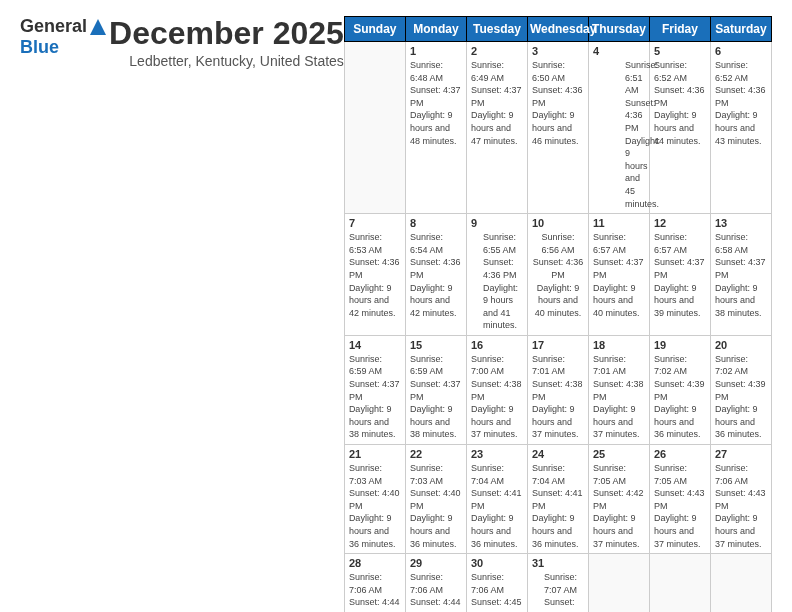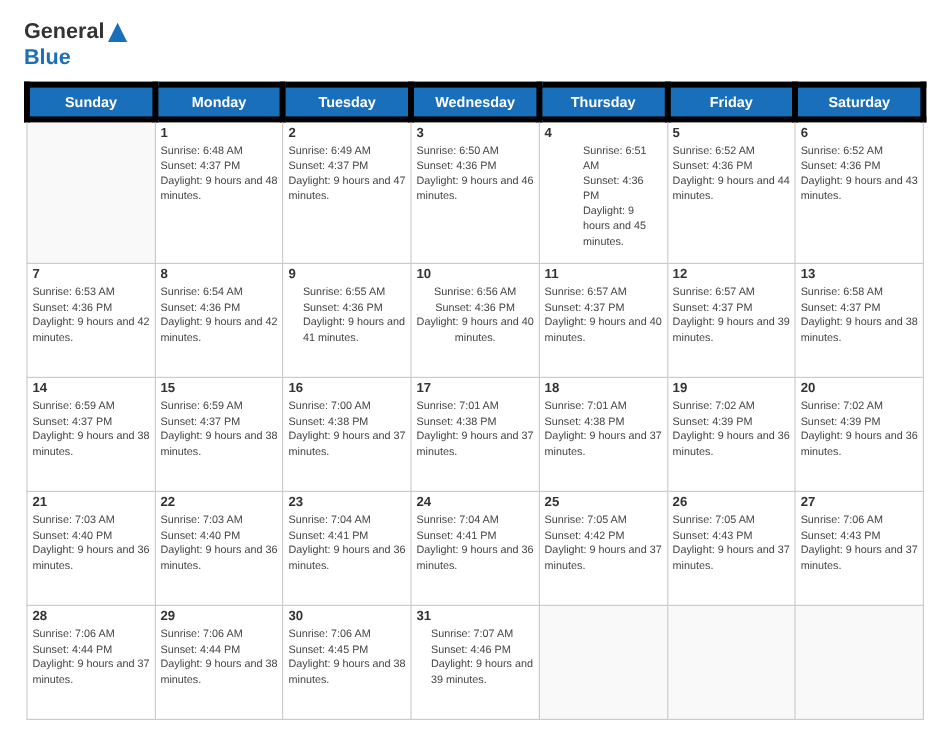--- a/index.html
+++ b/index.html
@@ -8,21 +8,21 @@
       background: #fff;
       width: 792px;
       height: 612px;
       overflow: hidden;
     }
     .page {
       width: 792px;
       height: 612px;
       padding: 16px 20px 12px 20px;
       display: flex;
-      flex-direction: column;
+      flex-direction: row;
     }
     .header {
       display: flex;
       justify-content: space-between;
       align-items: flex-start;
       margin-bottom: 10px;
     }
     .logo {
       display: flex;
       flex-direction: column;
@@ -63,21 +63,21 @@
       width: 100%;
       table-layout: fixed;
     }
     .calendar th {
       background-color: #1a6fba;
       color: #fff;
       font-size: 12px;
       font-weight: bold;
       text-align: center;
       padding: 5px 2px;
-      border: 5px solid #000000;
+      border: 1px solid #000000;
     }
     .calendar td {
       border: 1px solid #ccc;
       vertical-align: top;
       padding: 3px 4px;
       font-size: 9.5px;
       color: #333;
       height: 88px;
     }
     .day-number {
@@ -102,20 +102,24 @@
 <div class="page">
   <div class="header">
     <div class="logo">
       <div class="logo-text">
         <span class="logo-general">General</span>
         <svg width="20" height="20" viewBox="0 0 20 20" style="margin: 0 1px;">
           <polygon points="10,2 18,18 2,18" fill="#1a6fba"></polygon>
         </svg>
       </div>
       <span class="logo-blue">Blue</span>
+    </div>
+    <div class="title-block">
+      <div class="main-title">December 2025</div>
+      <div class="subtitle">Ledbetter, Kentucky, United States</div>
     </div>
   </div>
 
   <table class="calendar">
     <thead>
       <tr>
         <th>Sunday</th>
         <th>Monday</th>
         <th>Tuesday</th>
         <th>Wednesday</th>

